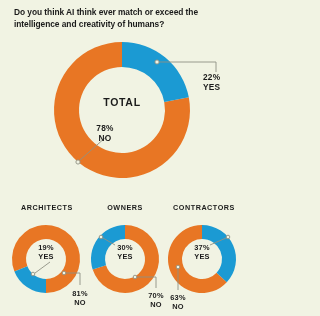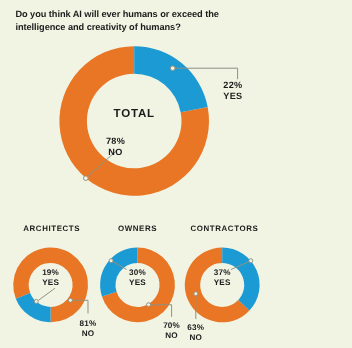--- a/index.html
+++ b/index.html
@@ -72,21 +72,21 @@
     fill: #f1f3e3;
     stroke: #8f9183;
     stroke-width: 0.9;
   }
 </style>
 </head>
 <body>
 
 <div id="infographic">
 
-  <div class="title">Do you think AI will ever humans or exceed the intelligence and creativity of humans?</div>
+  <div class="title">Do you think AI think ever match or exceed the intelligence and creativity of humans?</div>
 
   <svg class="chartlayer" viewBox="0 0 250 316">
 
     <g>
       <g>
         <path id="main-no" fill="#e87624" d="M 188.79553304955084 97.25807060817073 A 68 68 0 1 1 121.99999999999999 42 L 121.99999999999999 67 A 43 43 0 1 0 164.23835178133362 101.94260347281384 Z"></path>
       </g>
       <g>
         <path id="main-yes" fill="#1b9ad3" d="M 122 42 A 68 68 0 0 1 188.79553304955084 97.25807060817073 L 164.23835178133362 101.94260347281384 A 43 43 0 0 0 122 67 Z"></path>
       </g>

